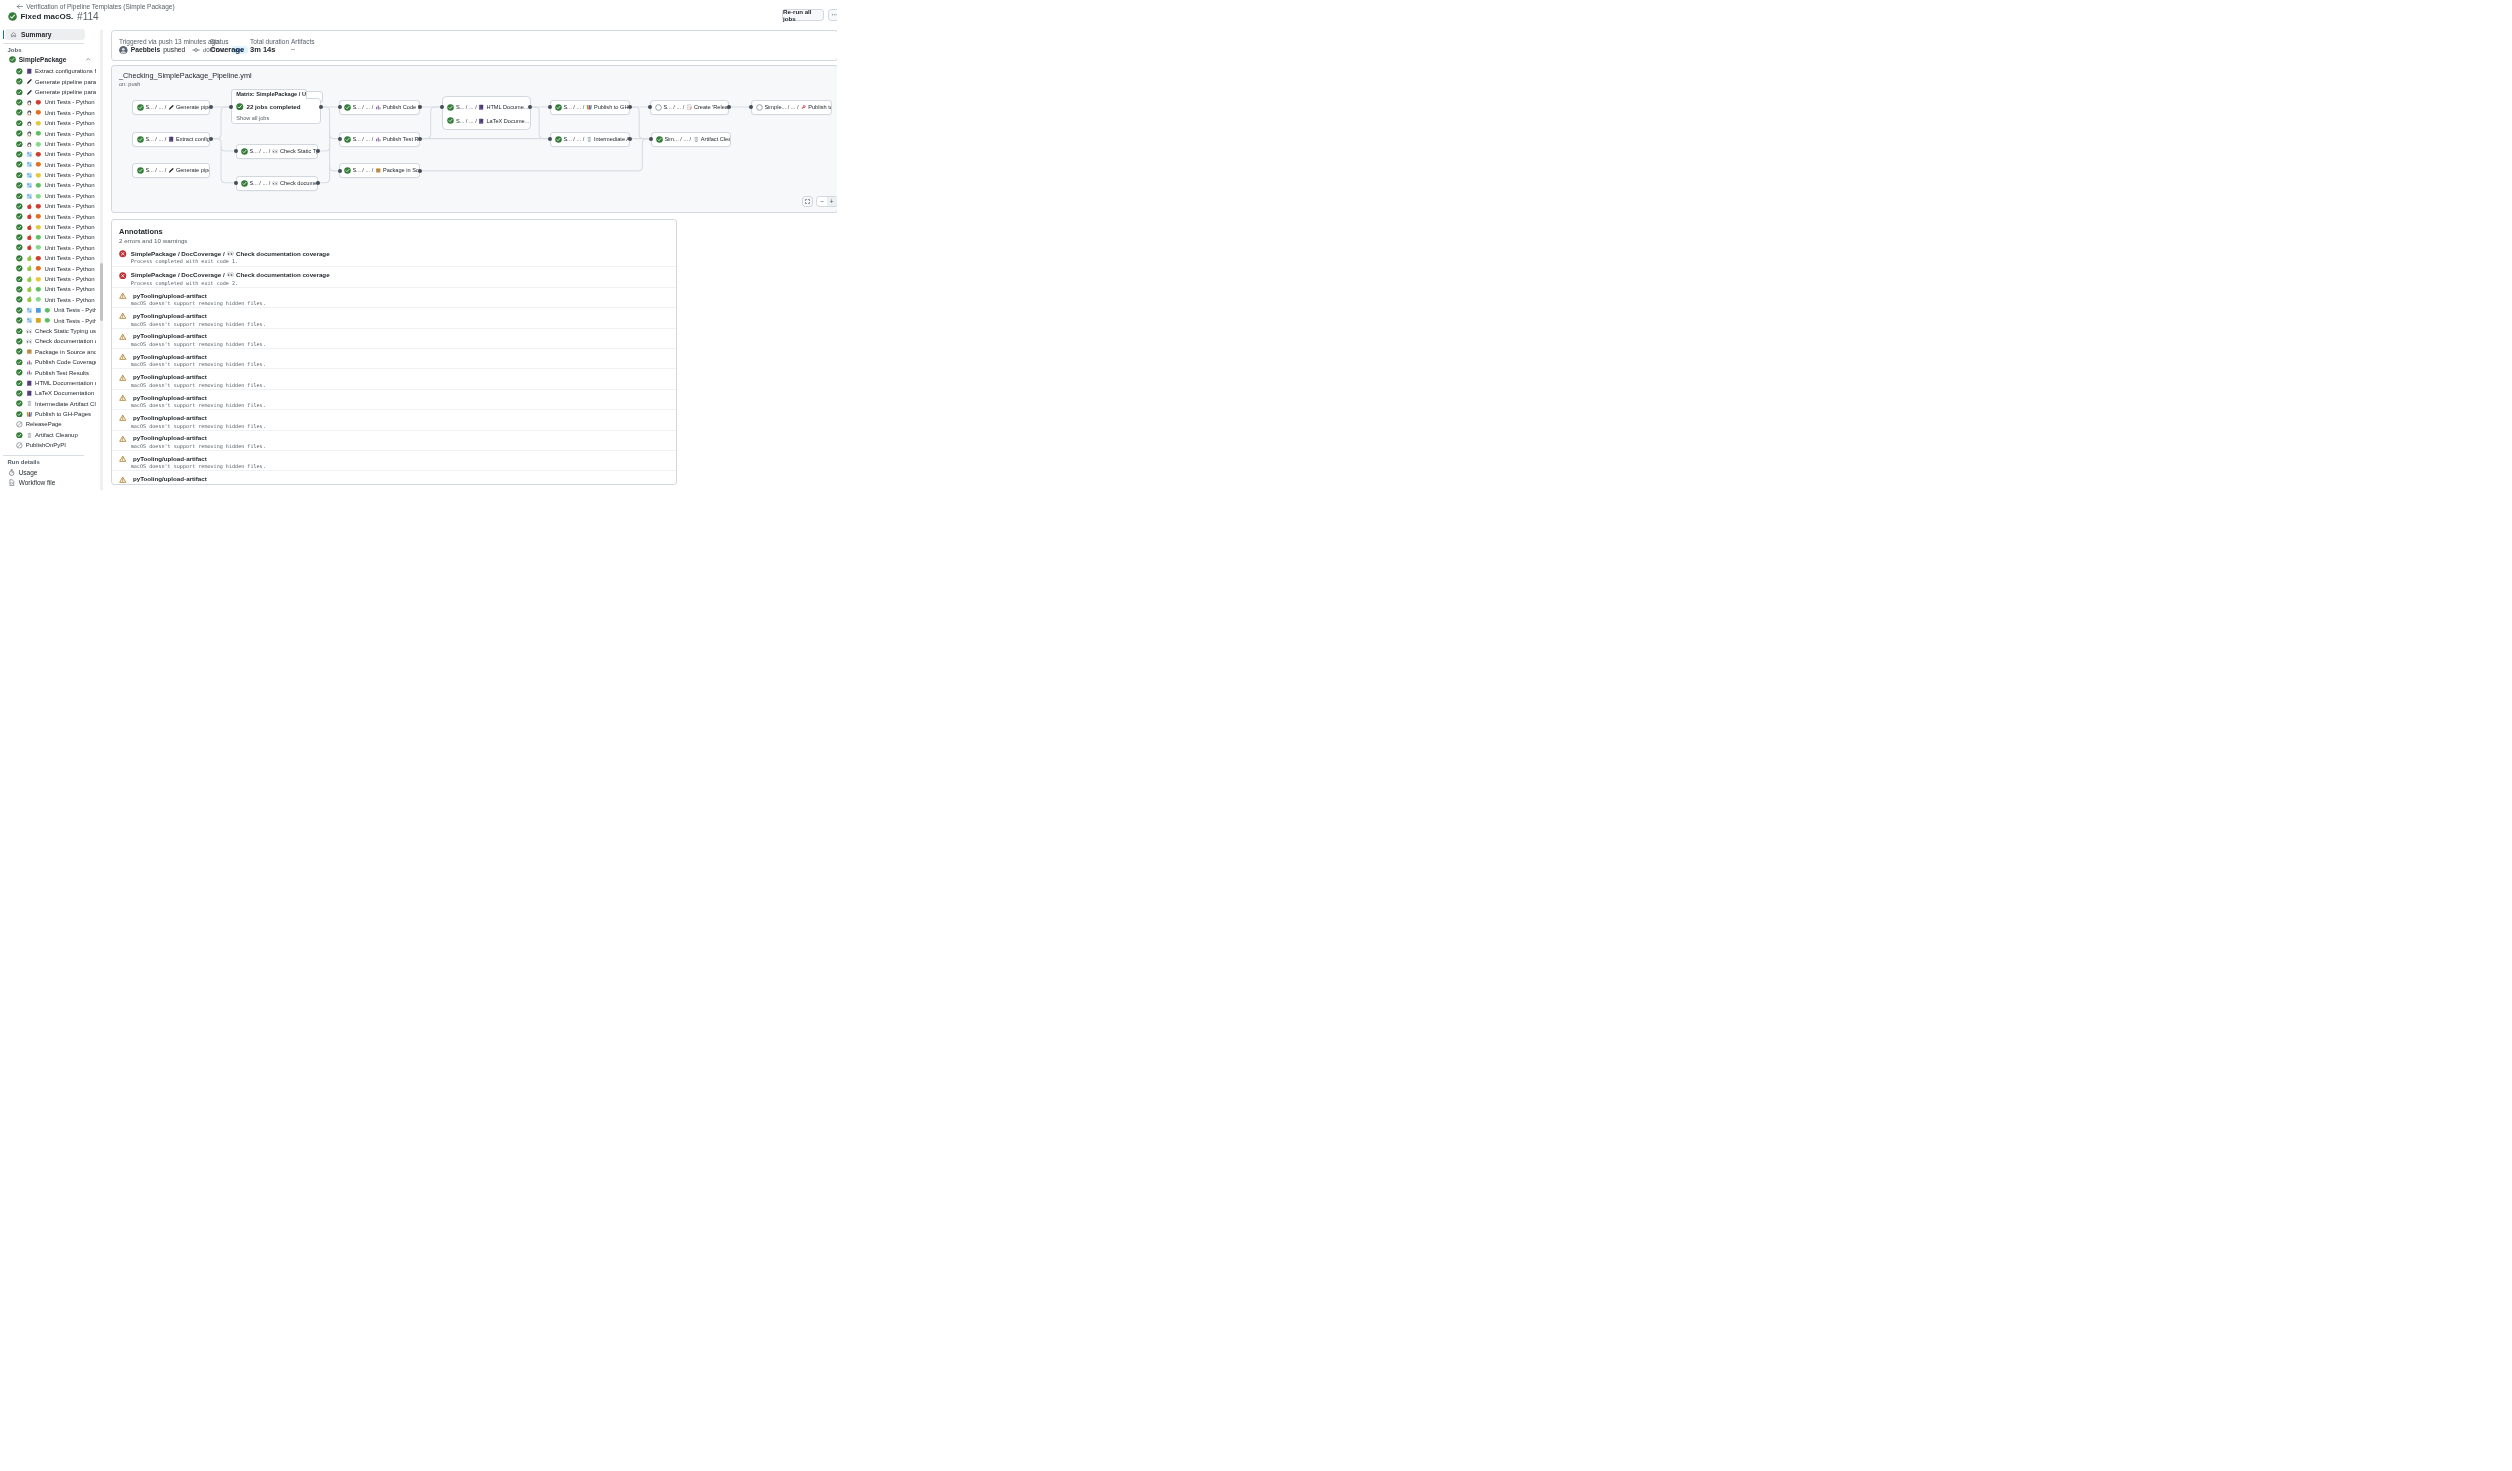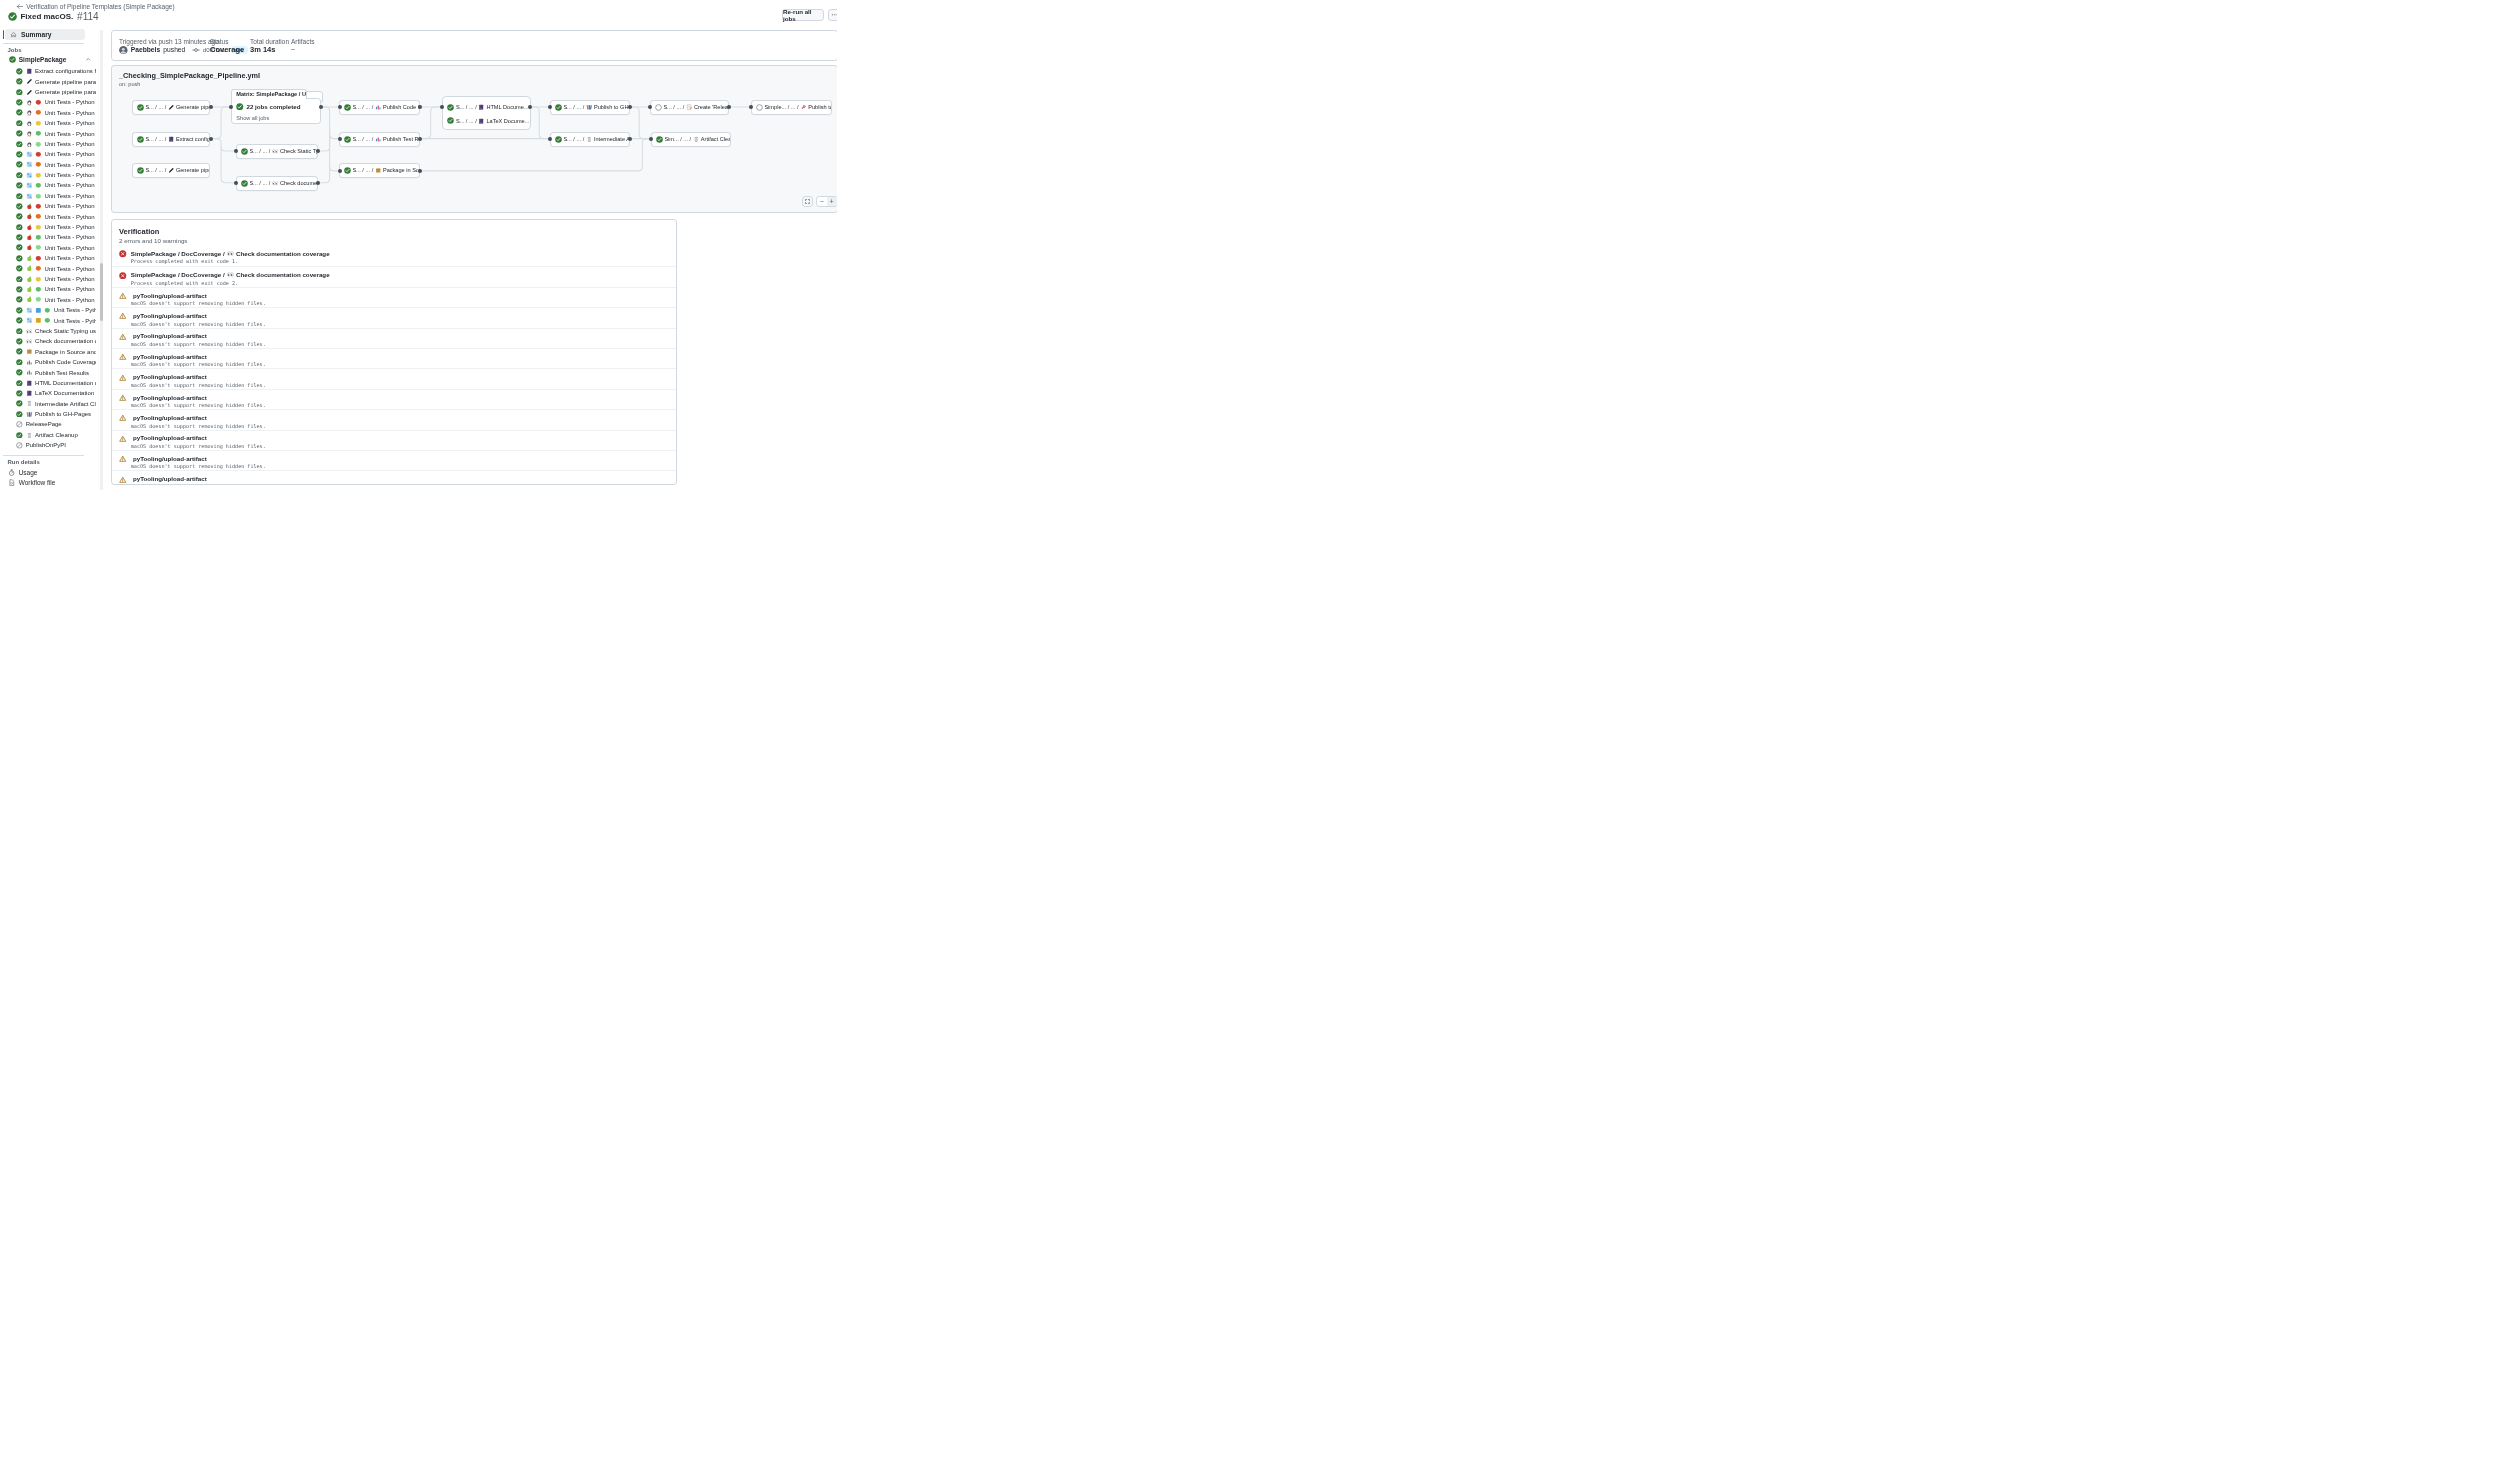--- a/index.html
+++ b/index.html
@@ -65,21 +65,21 @@
   #trigger-row .actor{font-size:6.7px;font-weight:bold;}
   #trigger-row .act{font-size:6.7px;}
   #trigger-row .cic{width:8px;height:8px;margin-left:3.2px;}
   #trigger-row .sha{font-size:6.2px;color:#57606a;}
   #branch-badge{font-size:5.4px;color:#0969da;background:#ddf4ff;border-radius:4.8px;
                 padding:1.1px 3.8px;font-weight:bold;margin-left:2.2px;cursor:pointer;}
   .sum-col-label{top:6.5px;}
   .sum-col-value{top:14px;}
 
   
-  #graph-title{left:7px;top:4.8px;font-size:7.3px;font-weight:bold;}
+  #graph-title{left:7px;top:4.8px;font-size:7.3px;font-weight:normal;}
   #graph-on{left:7px;top:14.5px;font-size:5.6px;color:#57606a;}
   #edges{left:0;top:0;pointer-events:none;}
   .node{position:absolute;height:14.5px;background:#fff;border:0.5px solid #d0d7de;border-radius:3.2px;
         display:flex;align-items:center;gap:1.6px;padding:0 3.8px;box-sizing:border-box;
         font-size:5.6px;color:#24292f;white-space:nowrap;overflow:hidden;cursor:pointer;
         box-shadow:0 0.5px 0.5px rgba(27,31,36,.04);z-index:2;}
   .node .st{width:7px;height:7px;}
   .node .ji{width:6.5px;height:6.5px;}
   .node .ntime{color:#6e7781;font-size:5.4px;margin-left:1.1px;}
   .gdot{position:absolute;width:3.8px;height:3.8px;border-radius:50%;background:#464f58;z-index:4;}
@@ -1376,21 +1376,21 @@
         </svg>
       </span>
   </div>
   <div class="abs" id="gzoom-group">
     <div class="gz" id="gzoom-out">−</div>
     <div class="gz" id="gzoom-in">+</div>
   </div>
 </div>
 
 <div class="abs card" id="ann-card">
-  <div class="abs" id="ann-title">Verification</div>
+  <div class="abs" id="ann-title">Annotations</div>
   <div class="abs" id="ann-sub">2 errors and 10 warnings</div>
   <div class="abs" id="ann-list">
   <div class="ann">
     <span class="ic aic">
           <svg viewBox="0 0 16 16" width="100%" height="100%">
             <circle cx="8" cy="8" r="7.5" fill="#c13234"></circle>
             <path d="M5.4 5.4l5.2 5.2M10.6 5.4l-5.2 5.2" stroke="#fff" stroke-width="1.7" stroke-linecap="round"></path>
           </svg>
         </span>
     <div class="abody">

